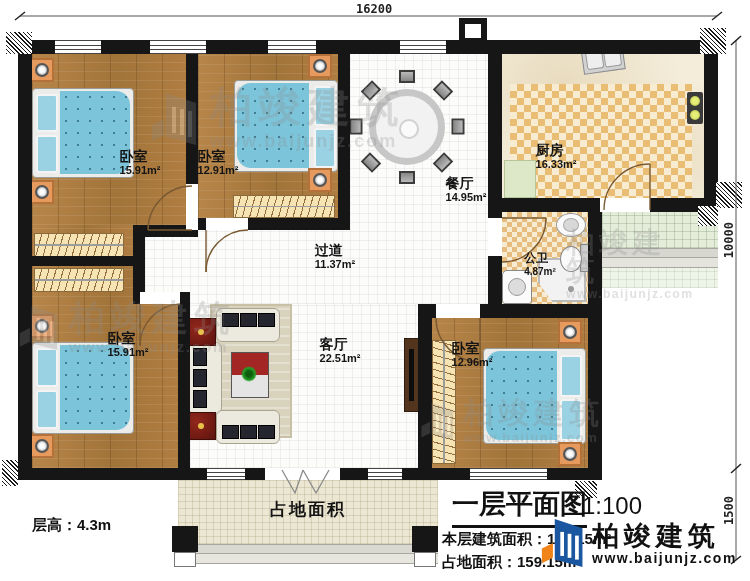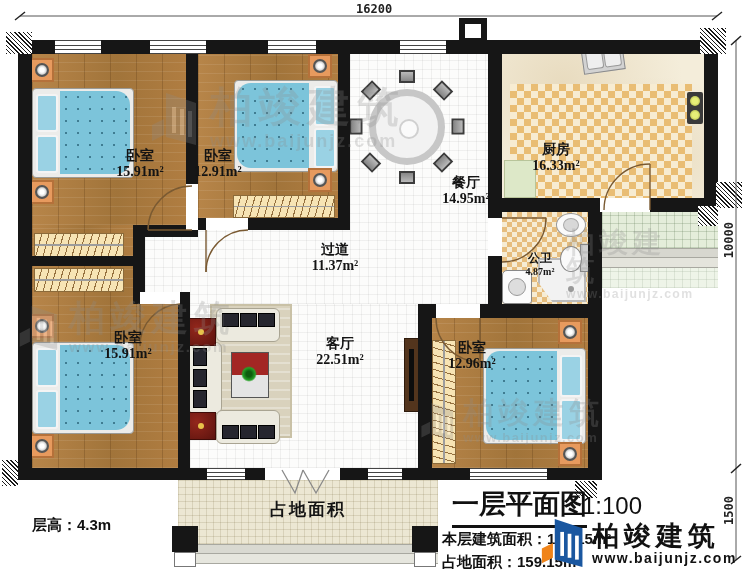--- a/index.html
+++ b/index.html
@@ -71,24 +71,24 @@
   .redtable{position:absolute;background:radial-gradient(circle at 35% 35%,#93271c,#5c130e);
       border:1px solid #3f0c08;z-index:21;}
   .golddot{position:absolute;left:50%;top:50%;width:6px;height:6px;margin:-3px 0 0 -3px;
       border-radius:50%;background:#e8c34a;}
   .chair{position:absolute;width:16px;height:13px;background:linear-gradient(#b9b9b9,#868686);
       border:2px solid #3c3c3c;z-index:21;box-sizing:border-box;}
   .steps{position:absolute;z-index:12;border-top:1px solid #a8a8a0;border-bottom:1px solid #a8a8a0;}
   .col-black{position:absolute;background:#161616;z-index:33;}
   .col-base{position:absolute;background:#fff;border:1.5px solid #777;z-index:33;box-sizing:border-box;}
   
-  .room-label{position:absolute;z-index:50;text-align:center;color:#141414;transform:translateX(-50%);
-      font-weight:bold;line-height:1.15;white-space:nowrap;font-family:Liberation Serif, serif;}
+  .room-label{position:absolute;z-index:50;text-align:left;color:#141414;transform:translateX(-50%);
+      font-weight:bold;line-height:1.15;white-space:nowrap;}
   .rname{font-size:14px;}
-  .rarea{font-size:14px;}
+  .rarea{font-size:11px;}
   .dimlab{position:absolute;font-weight:bold;font-size:12px;color:#222;z-index:50;
       font-family:"DejaVu Sans Mono","DejaVu Sans",monospace;}
   .vdim{writing-mode:vertical-rl;transform:rotate(180deg);}
   
   .wm{position:absolute;z-index:45;display:flex;align-items:center;gap:8px;color:#8c8c8c;
       opacity:.26;transform-origin:top left;pointer-events:none;}
   .wm-name{font-size:42px;font-weight:900;letter-spacing:7px;line-height:1;}
   .wm-url{font-size:18px;font-weight:bold;letter-spacing:2px;margin-top:3px;}
   
   .plan-title{position:absolute;font-size:27px;font-weight:bold;color:#111;z-index:60;

